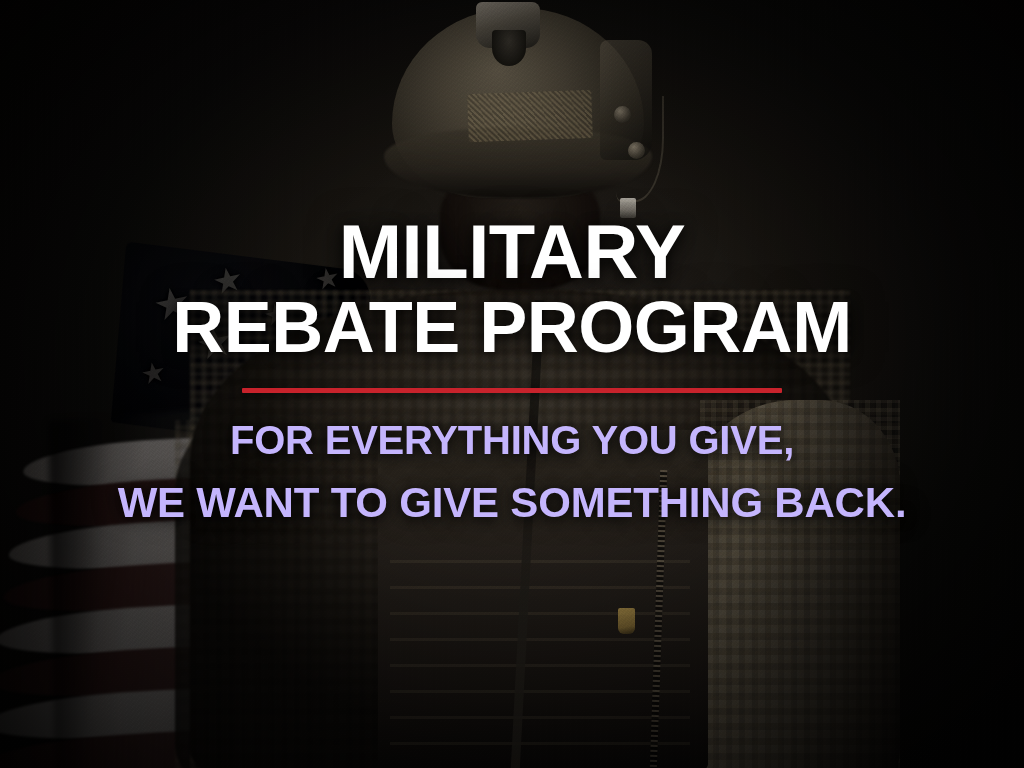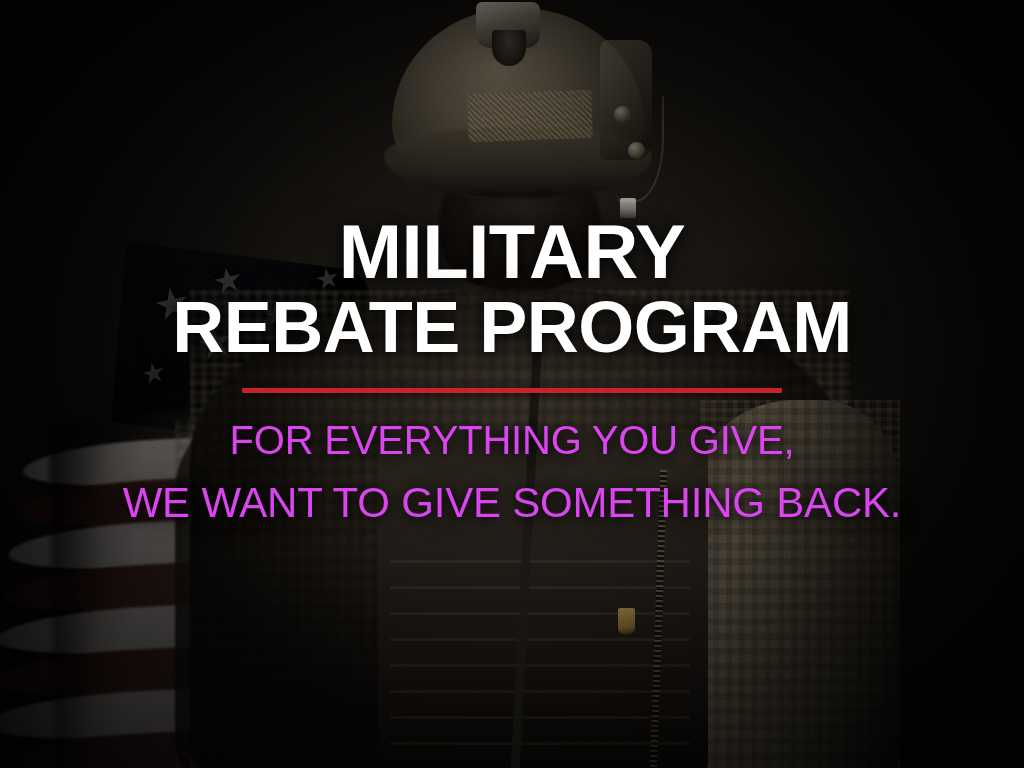--- a/index.html
+++ b/index.html
@@ -357,22 +357,22 @@
 
   #divider {
     width: 540px;
     height: 5px;
     margin-top: 26px;
     border-radius: 1px;
     box-shadow: 0 1px 8px rgba(0,0,0,.8);
   }
 
   .subline {
-    color: #d946ef;
-    font-weight: 400;
+    color: #c4b5fd;
+    font-weight: 700;
     font-size: 40px;
     line-height: 1.06;
     letter-spacing: -0.2px;
     text-align: center;
     white-space: nowrap;
     text-shadow:
       0 2px 12px rgba(0,0,0,.85),
       0 0 26px rgba(0,0,0,.6);
   }
   #sub-line1 { margin-top: 26px; }

